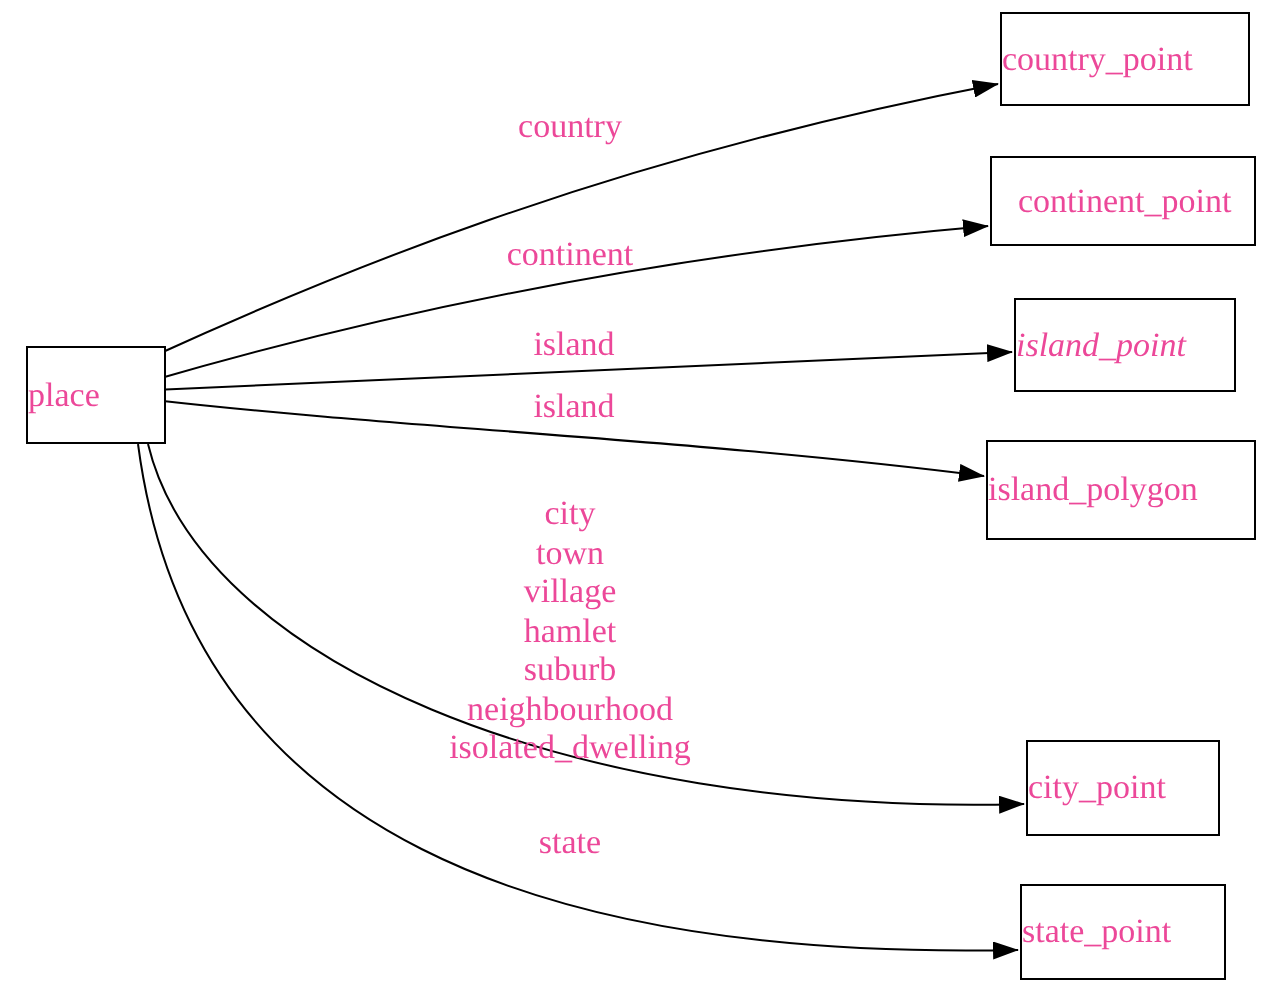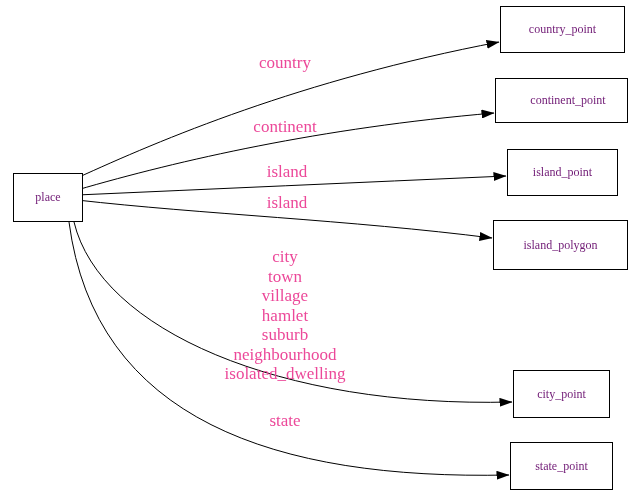--- a/index.html
+++ b/index.html
@@ -22,23 +22,23 @@
     width: 635px;
     height: 496px;
   }
   .node {
     position: absolute;
     box-sizing: border-box;
     border: 1px solid #000000;
     background: #ffffff;
     display: flex;
     align-items: center;
-    justify-content: center;
-    font-size: 12px;
-    color: #701a75;
+    justify-content: flex-start;
+    font-size: 17px;
+    color: #ec4899;
     white-space: nowrap;
   }
   .edge-label {
     position: absolute;
     transform: translate(-50%, -50%);
     font-size: 17px;
     line-height: 19.5px;
     color: #ec4899;
     text-align: center;
     white-space: pre-line;
@@ -66,21 +66,21 @@
   <div id="nodes-layer">
       <div class="node" style="left: 13px; top: 173px; width: 70px; height: 49px;">
         <span>place</span>
       </div>
       <div class="node" style="left: 500px; top: 6px; width: 125px; height: 47px;">
         <span>country_point</span>
       </div>
       <div class="node" style="left: 495px; top: 78px; width: 133px; height: 45px; padding-left: 13px;">
         <span>continent_point</span>
       </div>
-      <div class="node" style="left: 507px; top: 149px; width: 111px; height: 47px;">
+      <div class="node" style="left: 507px; top: 149px; width: 111px; height: 47px; font-style: italic;">
         <span>island_point</span>
       </div>
       <div class="node" style="left: 493px; top: 220px; width: 135px; height: 50px;">
         <span>island_polygon</span>
       </div>
       <div class="node" style="left: 513px; top: 370px; width: 97px; height: 48px;">
         <span>city_point</span>
       </div>
       <div class="node" style="left: 510px; top: 442px; width: 103px; height: 48px;">
         <span>state_point</span>

